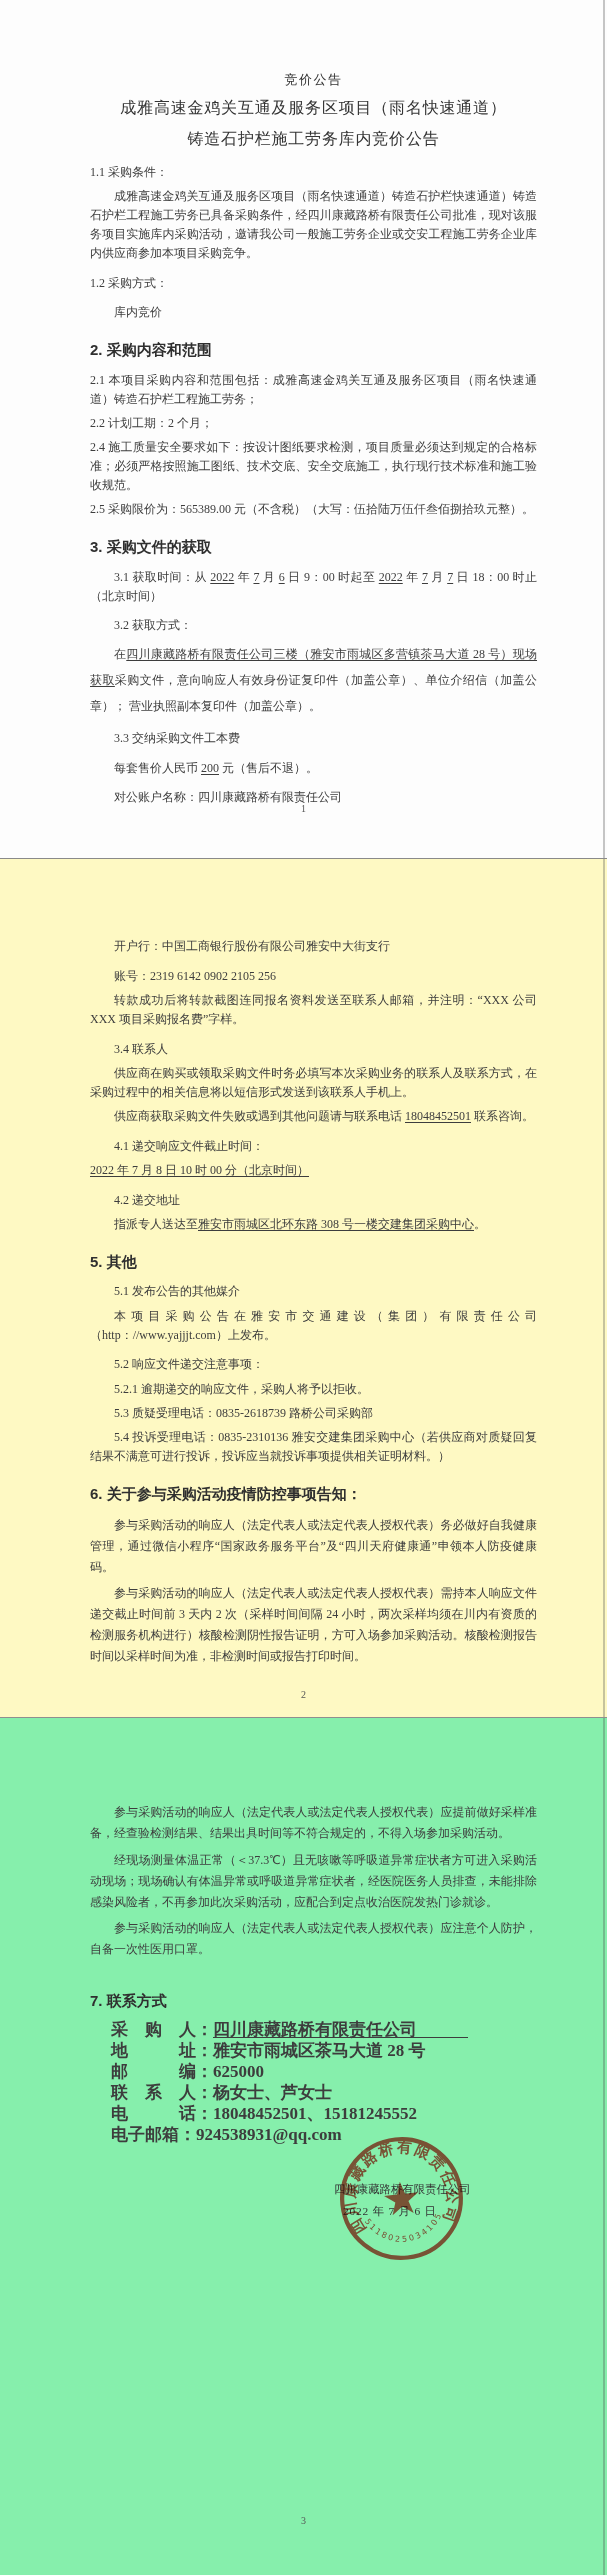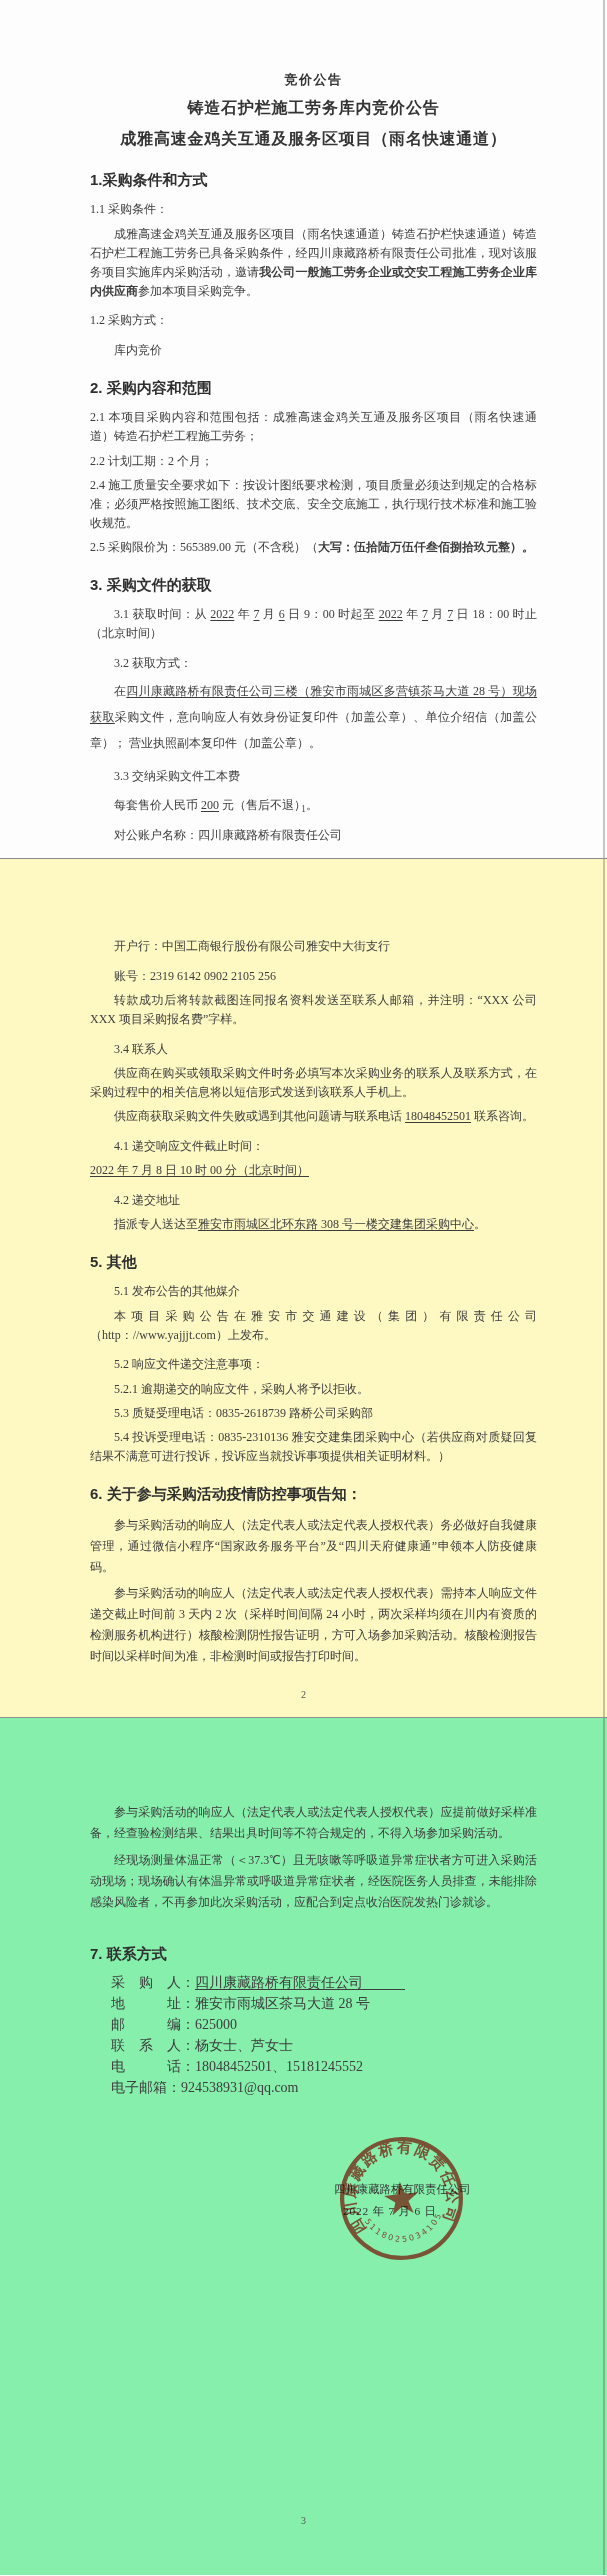--- a/index.html
+++ b/index.html
@@ -12,25 +12,25 @@
   .content{padding:71px 70px 0 90px;}
   .page-2 .content{padding-top:73px;}
   .page-3 .content{padding-top:79px;}
   .ts{font-family:"Liberation Sans",sans-serif;font-weight:700;font-size:13px;text-align:center;color:#343434;letter-spacing:1.5px;}
   .t{font-family:"Liberation Sans",sans-serif;font-weight:700;font-size:16px;text-align:center;line-height:27px;margin-top:4.6px;color:#343434;letter-spacing:0.8px;}
   .h{font-family:"Liberation Sans",sans-serif;font-weight:700;font-size:15px;line-height:21px;margin-top:12px;color:#2f2f2f;}
   .p{font-size:12px;line-height:19px;margin-top:5.3px;text-align:justify;}
   .pi{text-indent:2em;}
   .pl{line-height:21px;}
   .pw{line-height:26px;}
-  .c{font-size:14px;line-height:18px;margin-top:3px;padding-left:21px;}
+  .c{font-size:17px;line-height:18px;margin-top:3px;padding-left:21px;font-weight:bold;}
   .g1{margin-top:10.6px;}
   .g2{margin-top:16.7px;}
   .g3{margin-top:30px;}
-  .b{font-weight:700;}
+  .b{font-weight:400;}
   .u{text-decoration:underline;text-underline-offset:2.3px;}
   .pagenum{position:absolute;left:0;right:0;text-align:center;font-size:10px;color:#555;}
   .page-1 .pagenum{bottom:44px;}
   .page-2 .pagenum{bottom:16.7px;}
   .page-3 .pagenum{bottom:49px;}
   .sig{position:absolute;left:334px;top:464px;z-index:1;font-size:11.4px;color:#333;}
   .sig-date{margin-top:6.8px;padding-left:9px;letter-spacing:0.8px;}
   .stamp{position:absolute;left:336px;top:415px;width:131px;height:131px;transform:rotate(-6deg);mix-blend-mode:multiply;opacity:.92;z-index:2;}
   .seal-ring{fill:none;stroke:#e2493f;stroke-width:5.5;}
   .seal-text{font-family:"Liberation Sans",sans-serif;font-size:19px;font-weight:700;fill:#e2493f;letter-spacing:3px;}
@@ -38,23 +38,22 @@
   .seal-num{font-family:"DejaVu Sans",sans-serif;font-size:10.5px;fill:#e2493f;letter-spacing:3px;}
 </style>
 </head>
 <body>
 
 <div class="doc">
 
   <section class="page page-1">
     <div class="content">
         <div class="ts"><span class="b">竞价公告</span></div>
+        <div class="t"><span class="b">成雅高速金鸡关互通及服务区项目（雨名快速通道）</span></div>
         <div class="t"><span class="b">铸造石护栏施工劳务库内竞价公告</span></div>
-        <div class="t"><span class="b">成雅高速金鸡关互通及服务区项目（雨名快速通道）</span></div>
-        <div class="h g2"><span>1.采购条件和方式</span></div>
         <div class="p g1"><span>1.1 采购条件：</span></div>
         <div class="p pi"><span>成雅高速金鸡关互通及服务区项目（雨名快速通道）铸造石护栏快速通道）铸造石护栏工程施工劳务已具备采购条件，经四川康藏路桥有限责任公司批准，现对该服务项目实施库内采购活动，邀请</span><span class="b">我公司一般施工劳务企业或交安工程施工劳务企业库内供应商</span><span>参加本项目采购竞争。</span></div>
         <div class="p g1"><span>1.2 采购方式：</span></div>
         <div class="p pi g1"><span>库内竞价</span></div>
         <div class="h g2"><span>2. 采购内容和范围</span></div>
         <div class="p g1"><span>2.1 本项目采购内容和范围包括：成雅高速金鸡关互通及服务区项目（雨名快速通道）铸造石护栏工程施工劳务；</span></div>
         <div class="p"><span>2.2 计划工期：2 个月；</span></div>
         <div class="p"><span>2.4 施工质量安全要求如下：按设计图纸要求检测，项目质量必须达到规定的合格标准；必须严格按照施工图纸、技术交底、安全交底施工，执行现行技术标准和施工验收规范。</span></div>
         <div class="p"><span>2.5 采购限价为：565389.00 元（不含税）（</span><span class="b">大写：伍拾陆万伍仟叁佰捌拾玖元整</span><span class="b">）。</span></div>
         <div class="h g2"><span>3. 采购文件的获取</span></div>
@@ -91,20 +90,21 @@
         <div class="p pi pl g1"><span>参与采购活动的响应人（法定代表人或法定代表人授权代表）务必做好自我健康管理，通过微信小程序“国家政务服务平台”及“四川天府健康通”申领本人防疫健康码。</span></div>
         <div class="p pi pl"><span>参与采购活动的响应人（法定代表人或法定代表人授权代表）需持本人响应文件递交截止时间前 3 天内 2 次（采样时间间隔 24 小时，两次采样均须在川内有资质的检测服务机构进行）核酸检测阴性报告证明，方可入场参加采购活动。核酸检测报告时间以采样时间为准，非检测时间或报告打印时间。</span></div>
       </div>
     <div class="pagenum">2</div>
   </section>
 
   <section class="page page-3">
     <div class="content">
         <div class="p pi pl"><span>参与采购活动的响应人（法定代表人或法定代表人授权代表）应提前做好采样准备，经查验检测结果、结果出具时间等不符合规定的，不得入场参加采购活动。</span></div>
         <div class="p pi pl"><span>经现场测量体温正常（＜37.3℃）且无咳嗽等呼吸道异常症状者方可进入采购活动现场；现场确认有体温异常或呼吸道异常症状者，经医院医务人员排查，未能排除感染风险者，不再参加此次采购活动，应配合到定点收治医院发热门诊就诊。</span></div>
+        <div class="p pi pl"><span>参与采购活动的响应人（法定代表人或法定代表人授权代表）应注意个人防护，自备一次性医用口罩。</span></div>
         <div class="h g3"><span>7. 联系方式</span></div>
         <div class="c g1"><span>采　购　人：</span><span class="u">四川康藏路桥有限责任公司　　　</span></div>
         <div class="c"><span>地　　　址：雅安市雨城区茶马大道 28 号</span></div>
         <div class="c"><span>邮　　　编：625000</span></div>
         <div class="c"><span>联　系　人：杨女士、芦女士</span></div>
         <div class="c"><span>电　　　话：18048452501、15181245552</span></div>
         <div class="c"><span>电子邮箱：924538931@qq.com</span></div>
       </div>
 
     <div class="sig">

